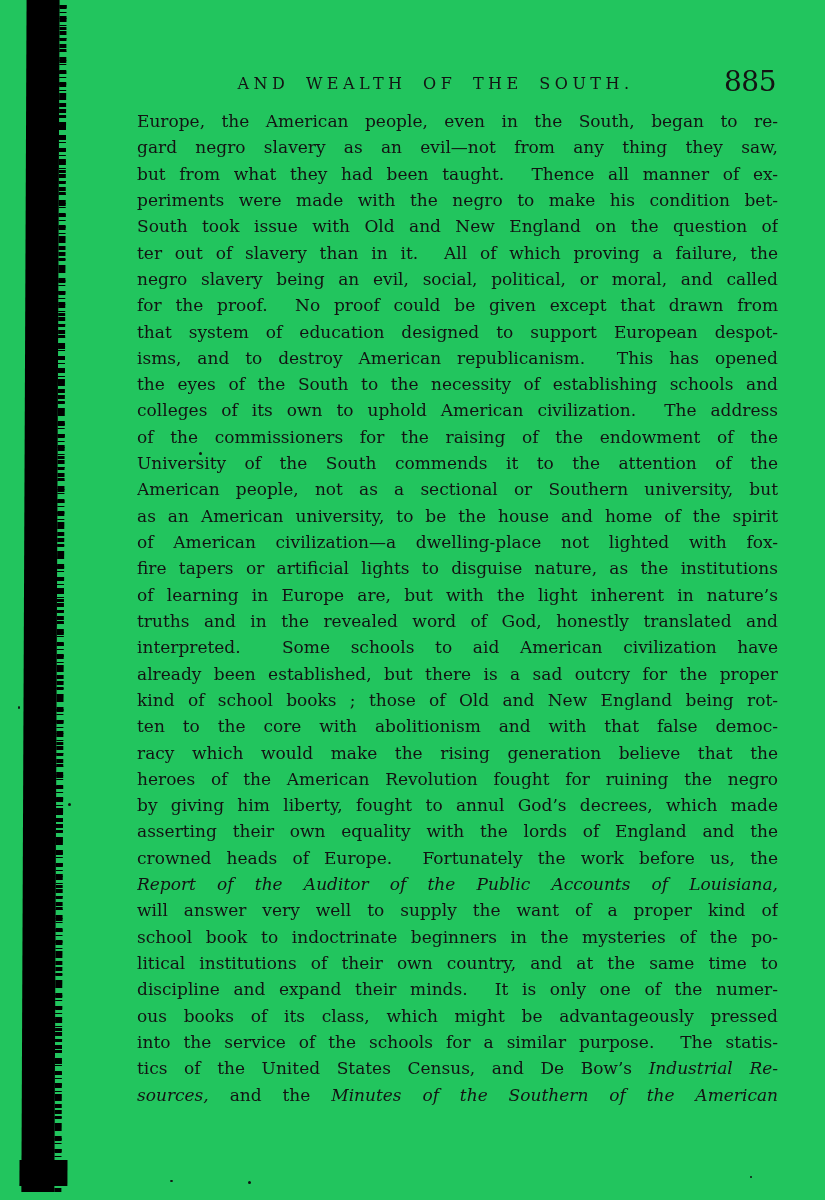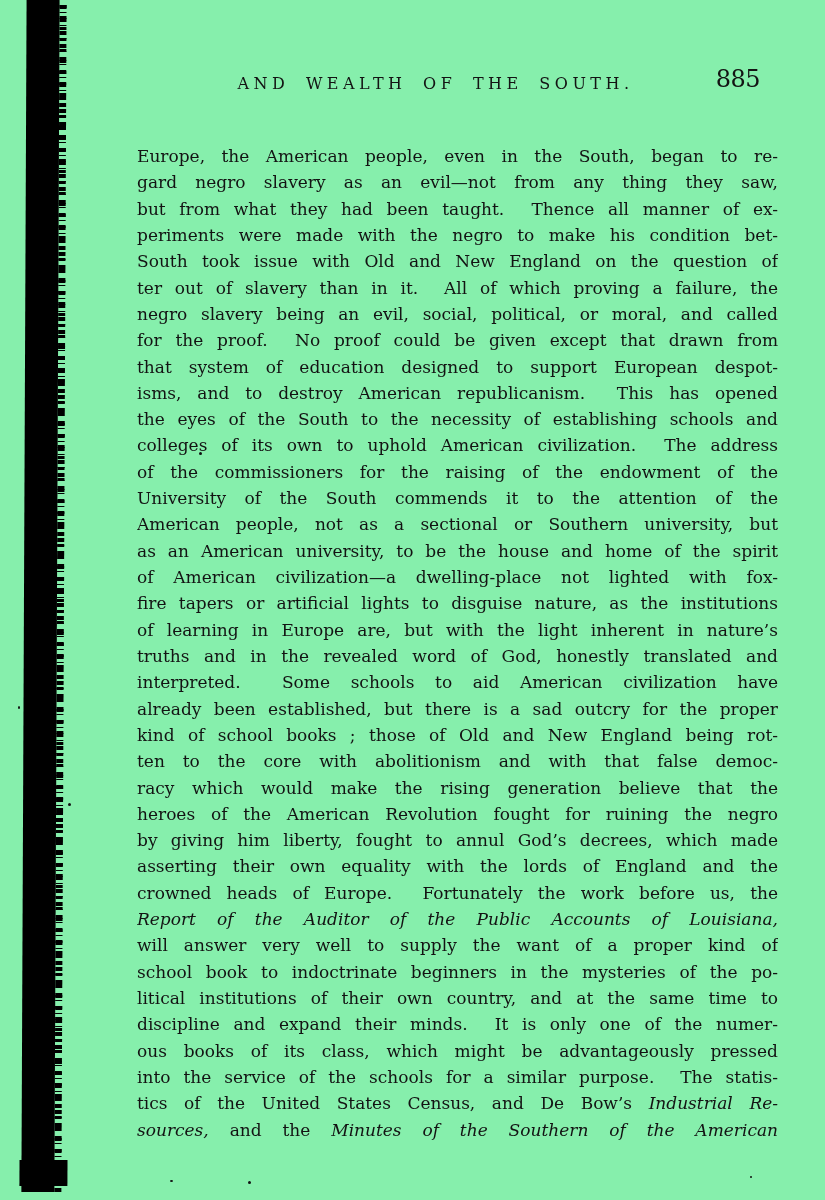--- a/index.html
+++ b/index.html
@@ -1,17 +1,17 @@
 <!DOCTYPE html>
 <html><head>
 <meta charset="utf-8">
 <style>
   html,body { margin:0; padding:0; background:#e9e9e9; }
   .page {
-    position:relative; width:825px; height:1200px; background:#86efac;
+    position:relative; width:825px; height:1200px; background:#22c55e;
     overflow:hidden; font-family:"DejaVu Serif", serif; color:#131313;
     margin:0 auto;
   }
   
   .scan-band {
     position:absolute; left:24px; top:-8px; width:33px; height:1200px;
     background:#000; transform:rotate(0.25deg);
   }
   .scan-band::after {
     content:""; position:absolute; right:-7px; top:0; bottom:0; width:7px;
@@ -26,23 +26,23 @@
   }
   .speck { position:absolute; background:#111; border-radius:50%; }
   .content { position:absolute; left:137px; top:64px; width:641px; }
   .header { position:relative; height:44px; }
   .running-title {
     position:absolute; left:0; right:0; top:10px; text-align:center;
     font-size:16px; letter-spacing:4.5px; word-spacing:7px;
     transform:translateX(-22px); white-space:nowrap;
   }
   .page-number {
-    position:absolute; right:18px; top:1px; font-size:24px; letter-spacing:-0.5px;
+    position:absolute; right:2px; top:1px; font-size:28px; letter-spacing:-0.5px;
   }
-  .body { font-size:17px; line-height:26.32px;margin-top:35px; }
+  .body { font-size:17px; line-height:26.32px; }
   .body-line {
     text-align:justify; text-align-last:justify;
     height:26.32px; overflow:hidden;
   }
   .it { font-style:italic; }
 </style>
 </head>
 <body>
 
 <div class="page">

